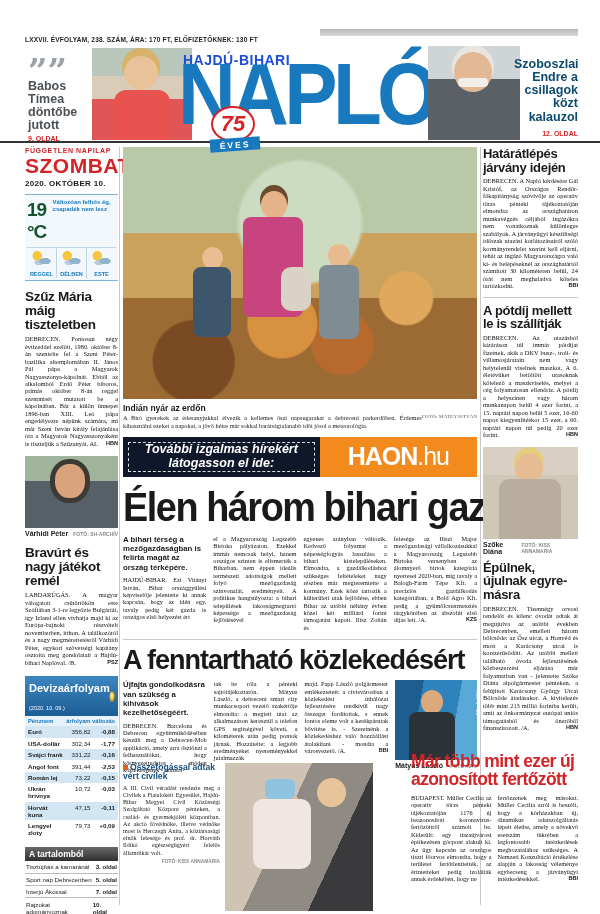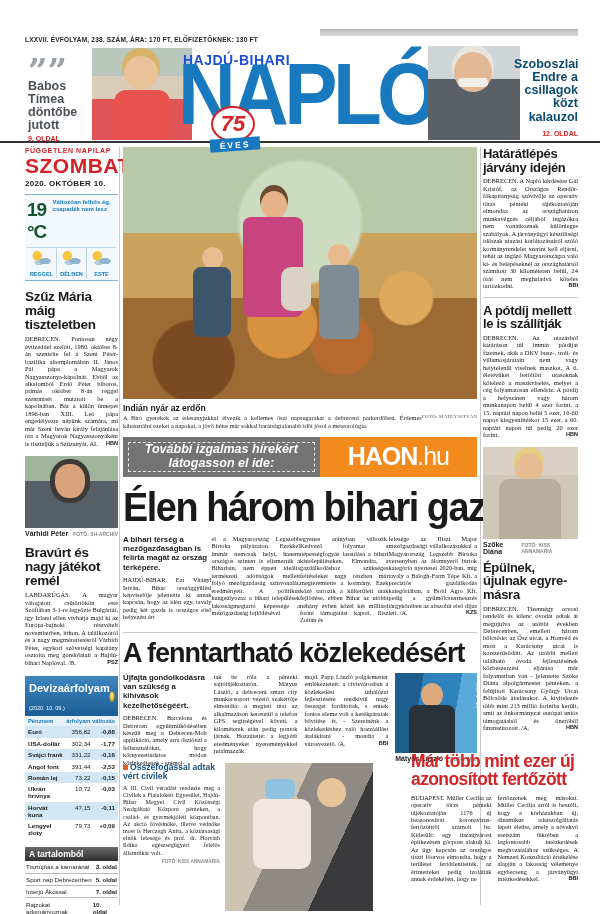--- a/index.html
+++ b/index.html
@@ -96,28 +96,28 @@
   .fig.kid1{left:70px;top:120px;width:38px;height:70px;background:#3e566b;}
   .fig.kid1head{left:79px;top:100px;width:21px;height:22px;border-radius:50%;background:#eabd92;}
   .fig.kid2{left:196px;top:118px;width:40px;height:74px;background:#7f8c94;}
   .fig.kid2head{left:205px;top:97px;width:22px;height:23px;border-radius:50%;background:#e9ba8e;}
   .fig.baby{left:158px;top:120px;width:30px;height:44px;background:#d9d2c5;border-radius:10px;}
   .maincap{margin-top:4px;}
   .maincap .t{font-size:8.5px;font-weight:bold;}
   .maincap .c{font-family:"Liberation Serif",serif;font-size:6.3px;line-height:1.25;margin-top:1px;text-align:justify;}
   .maincap .cr{font-size:5px;color:#8a8a8a;font-weight:bold;float:right;}
   .haon{display:flex;margin-top:7px;height:40px;}
-  .haon .blue{flex:1.25;background:#737373;display:flex;align-items:center;justify-content:center;position:relative;}
+  .haon .blue{flex:1.25;background:#0f172a;display:flex;align-items:center;justify-content:center;position:relative;}
   .haon .blue .inner{border:1.5px dashed rgba(255,255,255,.85);position:absolute;left:5px;right:5px;top:5px;bottom:5px;}
   .haon .blue .txt{font-size:12.5px;font-weight:bold;color:#fff;font-style:italic;text-align:center;line-height:1.1;z-index:2;}
   .haon .orange{flex:1;background:#f28a1e;display:flex;align-items:center;justify-content:center;}
   .haon .orange .brand{font-size:25px;font-weight:bold;color:#fff;letter-spacing:-1px;}
   .haon .orange .suf{font-weight:normal;}
   .bigheadline{font-size:39px;font-weight:bold;letter-spacing:-1.5px;line-height:1;margin-top:9px;transform:scale(.97,1.05);transform-origin:left top;white-space:nowrap;}
-  .artcols{display:flex;margin-top:10px;}
+  .artcols{display:flex;gap:7px;margin-top:10px;}
   .artcols .ac{flex:1;}
   .lead{font-family:"Liberation Sans",sans-serif;font-size:7.8px;font-weight:bold;line-height:1.2;margin-bottom:4px;}
   .cbody{font-family:"Liberation Serif",serif;font-size:6.3px;line-height:1.18;text-align:justify;color:#111;}
   .hrule{border:none;border-top:1px solid #c9c9c9;margin:8px 0 0;}
   .midheadline{font-size:27px;font-weight:bold;letter-spacing:-1px;line-height:1;margin-top:7px;}
   .transport{display:flex;gap:7px;margin-top:6px;}
   .transport .tc{width:86px;}
   .tphoto{width:84px;}
   .ph-matyus{height:80px;background:linear-gradient(100deg,#1d5e8f 0 30%,#2e83bd 30% 70%,#58a8d8 70% 100%);}
   .ph-matyus:before{content:"";position:absolute;left:26px;top:10px;width:22px;height:24px;border-radius:50%;background:#dba97c;}

